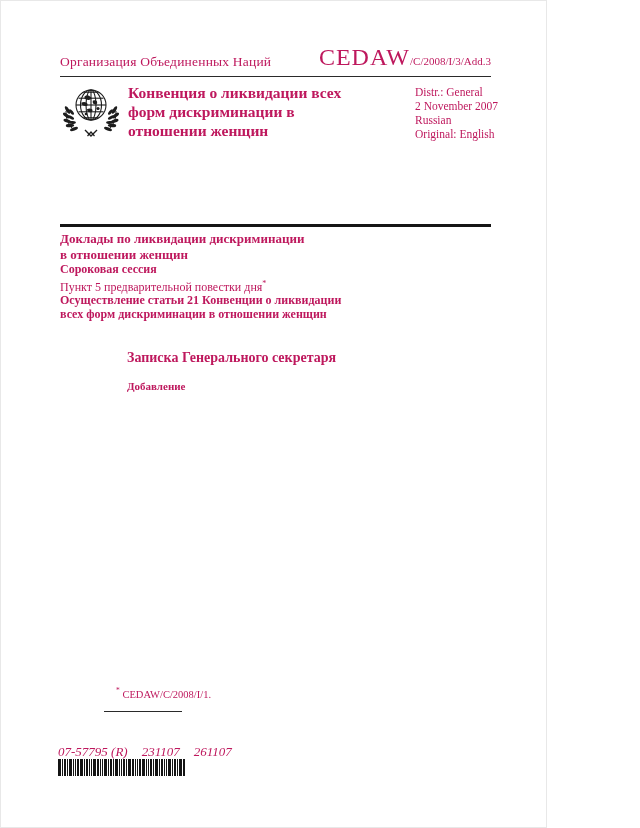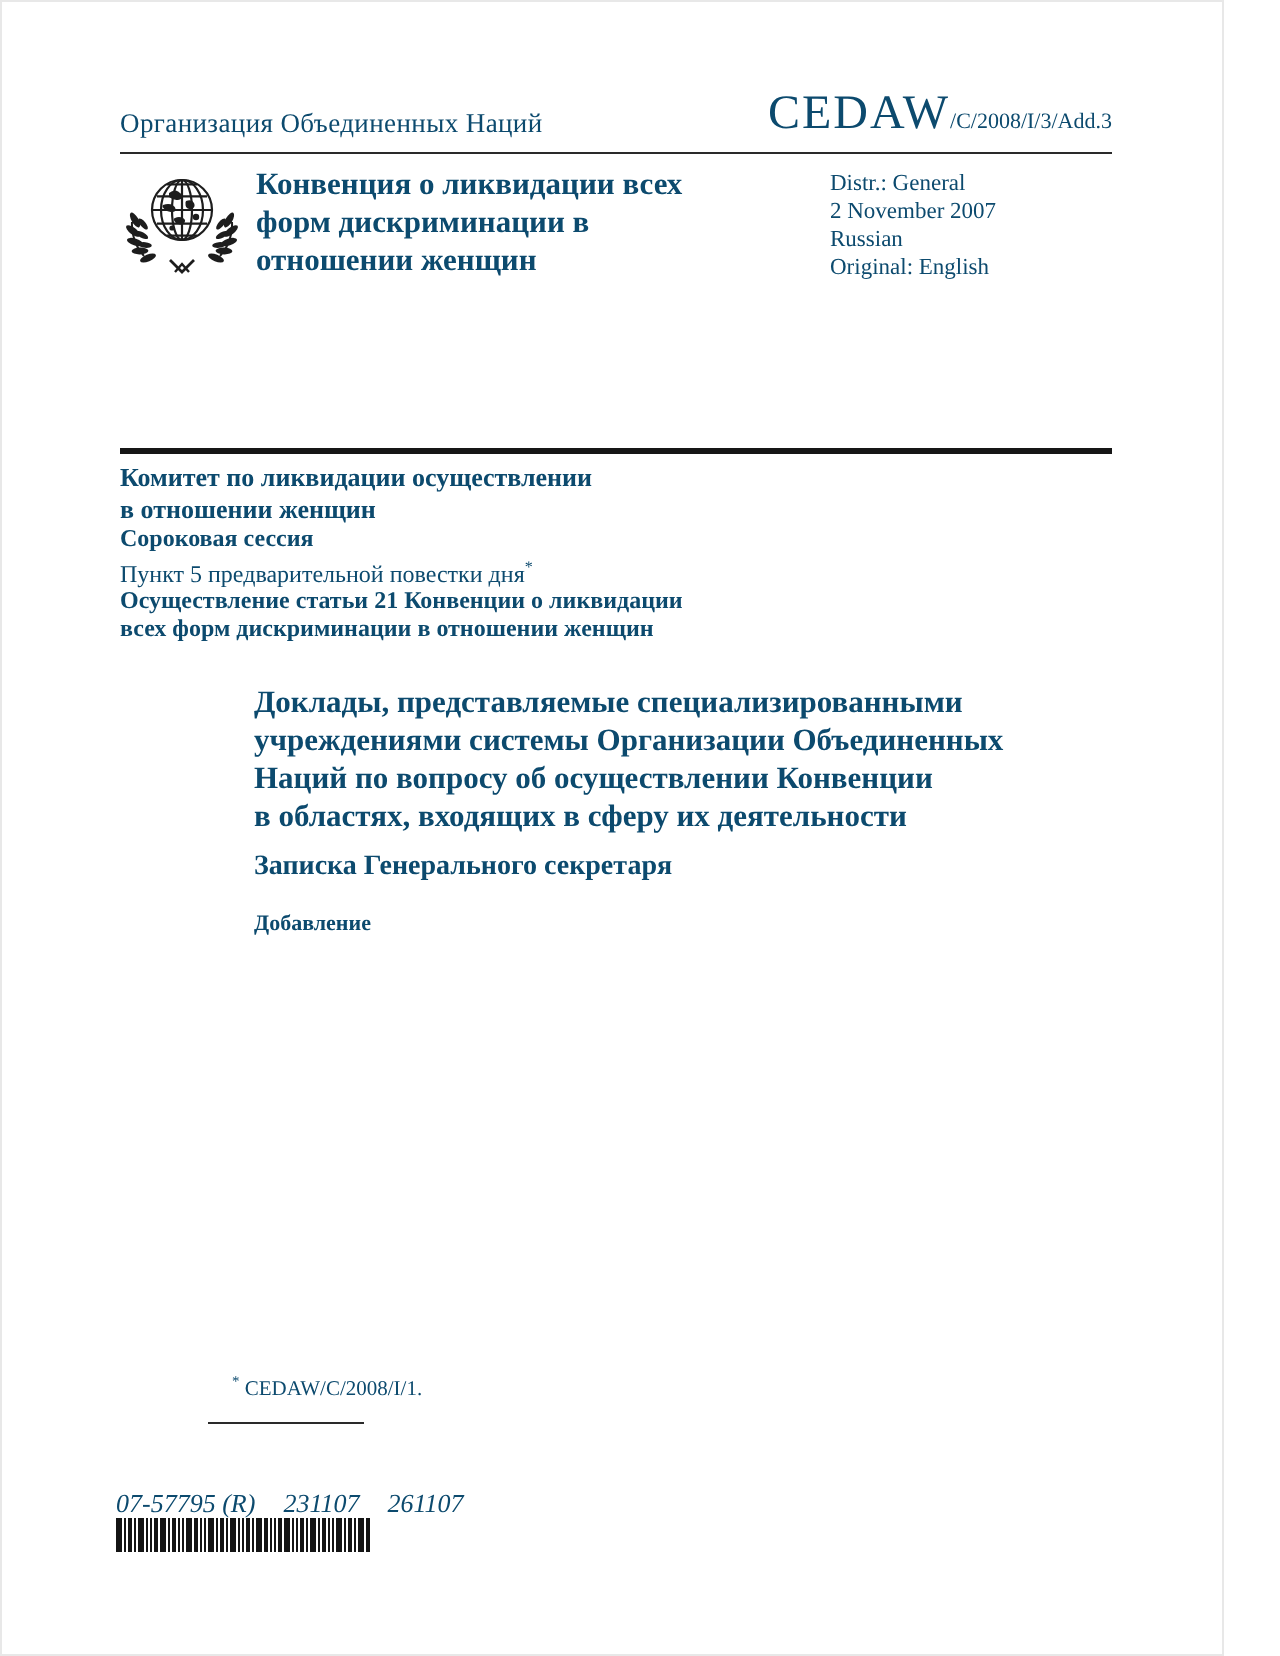--- a/index.html
+++ b/index.html
@@ -1,21 +1,21 @@
 <!DOCTYPE html>
 <html><head>
 <meta charset="utf-8">
 <style>
   html,body{margin:0;padding:0;background:#fff;}
   .page{
     position:relative;
-    width:612px;height:828px;
+    width:547px;height:828px;
     background:#ffffff;
     font-family:"Liberation Serif","DejaVu Serif",serif;
-    color:#0c4a6e;
+    color:#be185d;
     overflow:hidden;
     box-shadow:inset 0 0 0 1px #e8e8e8;
   }
   
   .org-name{
     position:absolute;left:60px;top:54px;
     font-size:13.5px;letter-spacing:.2px;
   }
   .doc-symbol{
     position:absolute;top:44px;right:56px;
@@ -136,35 +136,29 @@
   <div class="distr">
     <div>Distr.: General</div>
     <div>2 November 2007</div>
     <div>Russian</div>
     <div>Original: English</div>
   </div>
 
   <div class="rule-thick"></div>
 
   <div class="session">
-    <div class="sess-committee">Комитет по ликвидации осуществлении</div>
+    <div class="sess-committee">Доклады по ликвидации дискриминации</div>
     <div class="sess-committee">в отношении женщин</div>
     <div class="sess-small bold">Сороковая сессия</div>
     <div class="sess-small"><span>Пункт 5 предварительной повестки дня</span><sup>*</sup></div>
     <div class="sess-small bold">Осуществление статьи 21 Конвенции о ликвидации</div>
     <div class="sess-small bold">всех форм дискриминации в отношении женщин</div>
   </div>
 
   <div class="body-block">
-    <div class="doc-title">
-      <div>Доклады, представляемые специализированными</div>
-      <div>учреждениями системы Организации Объединенных</div>
-      <div>Наций по вопросу об осуществлении Конвенции</div>
-      <div>в областях, входящих в сферу их деятельности</div>
-    </div>
     <div class="doc-subtitle">Записка Генерального секретаря</div>
     <div class="addendum">Добавление</div>
   </div>
 
   <div class="footnote-rule"></div>
   <div class="footnote">
     <span class="fn-indent"></span><sup>*</sup>
     <span>CEDAW/C/2008/I/1.</span>
   </div>
 

